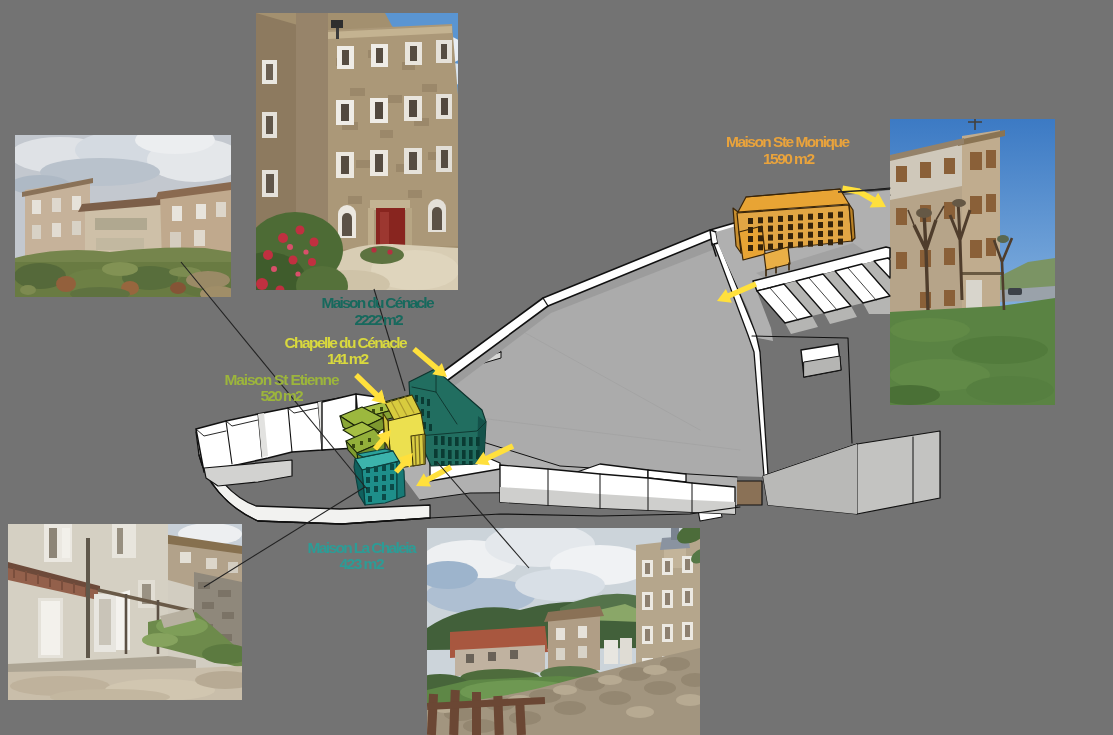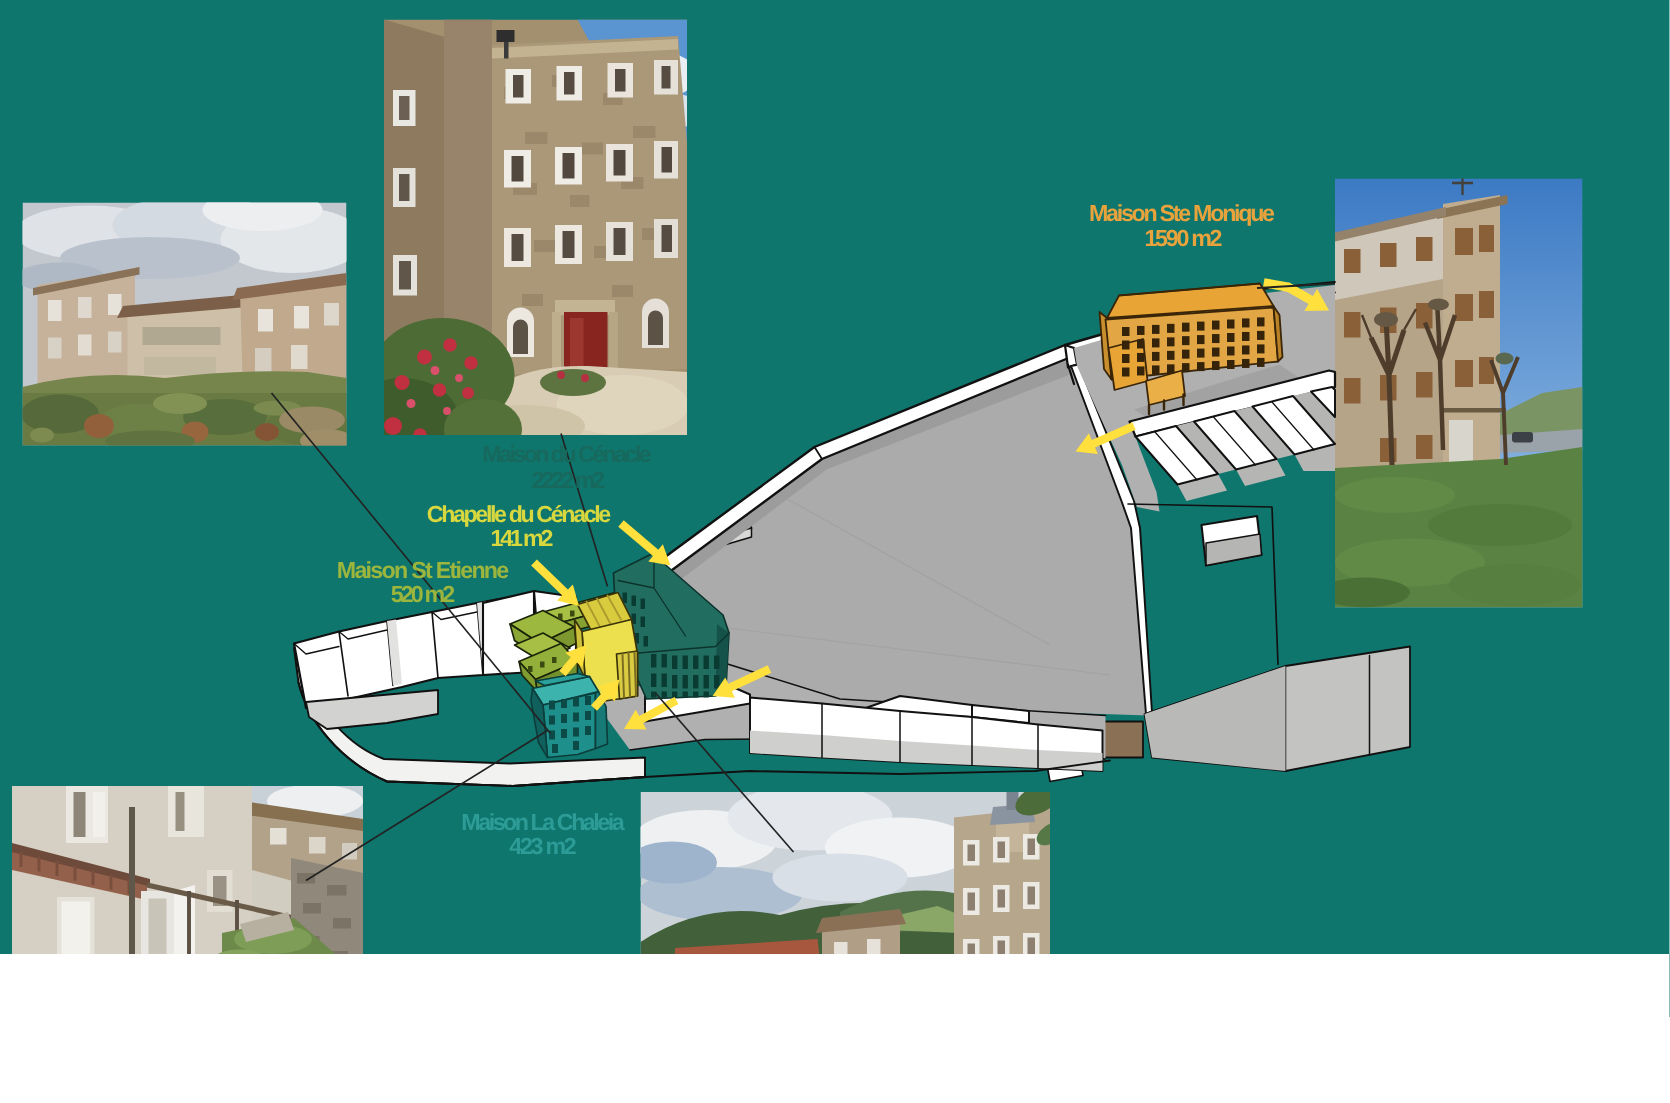--- a/index.html
+++ b/index.html
@@ -1,16 +1,16 @@
 <!DOCTYPE html>
 <html><head>
 <meta charset="utf-8">
 <style>
   html,body{margin:0;padding:0;background:#ffffff;}
-  #canvas{position:relative;width:1113px;height:636px;background:#0f766e;overflow:hidden;
+  #canvas{position:relative;width:1113px;height:735px;background:#737373;overflow:hidden;
     font-family:"Liberation Sans", sans-serif;}
   svg{display:block}
 </style>
 </head>
 <body>
 <div id="canvas">
 <svg width="1113" height="735" viewBox="0 0 1113 735" xmlns="http://www.w3.org/2000/svg">
 
 <defs>
   <clipPath id="p1c">

